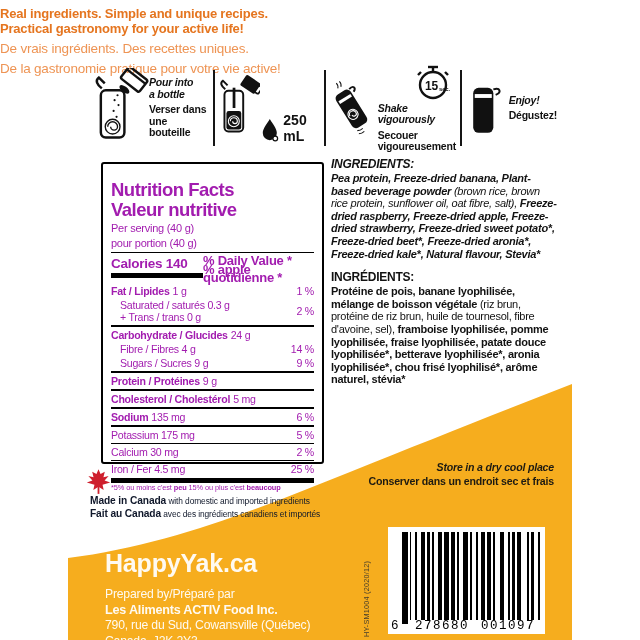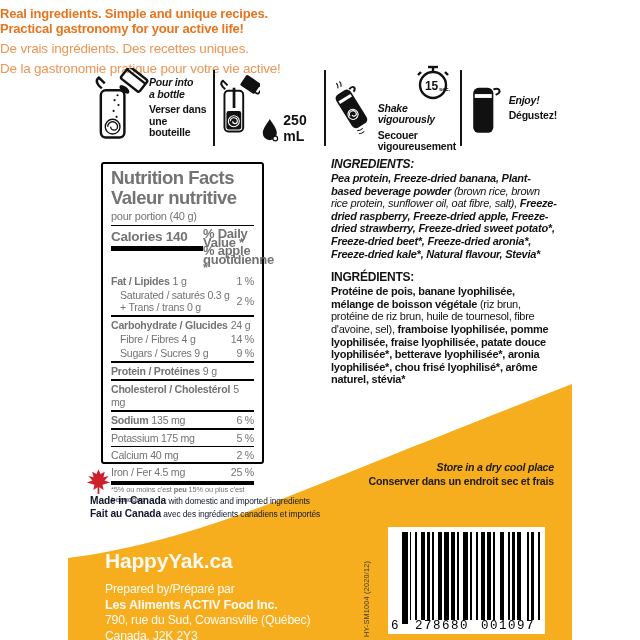--- a/index.html
+++ b/index.html
@@ -14,23 +14,23 @@
   
   .steps{position:absolute;top:64px;left:0;width:544px;height:88px;z-index:2;}
   .vdiv{position:absolute;top:6px;width:2px;height:76px;background:#151515;}
   .step{position:absolute;top:0;height:88px;display:flex;align-items:center;}
   .stext{font-size:10.5px;line-height:11.5px;color:#111;letter-spacing:-0.2px;}
   .stext .it{font-style:italic;font-weight:bold;}
   .stext .bd{font-weight:bold;}
   .stext .gap{height:4px;}
   .amt{font-weight:bold;font-size:14px;color:#111;margin:0 0 8px 3px;align-self:flex-end;}
   
-  .nfb{position:absolute;left:101px;top:162px;width:163px;height:302px;border:2px solid #000;
-       border-radius:3px;background:#fff;box-sizing:border-box;padding:4px 8px 0 8px;z-index:2;
-       color:#737373;letter-spacing:-0.25px;}
+  .nfb{position:absolute;left:101px;top:162px;width:223px;height:302px;border:2px solid #000;
+       border-radius:3px;background:#fff;box-sizing:border-box;padding:16px 8px 0 8px;z-index:2;
+       color:#a21caf;letter-spacing:-0.25px;}
   .nfb .t{font-size:18.5px;font-weight:bold;line-height:20px;letter-spacing:-0.5px;}
   .nfb .serv{font-size:11px;line-height:13px;margin-top:2px;}
   .rule{border-top:1.5px solid #000;margin-top:2px;}
   .calrow{display:flex;justify-content:space-between;align-items:flex-start;padding-top:3px;}
   .cal{font-size:13.5px;font-weight:bold;}
   .dv{font-size:13px;font-weight:bold;text-align:left;line-height:8.6px;padding-top:1px;}
   .calbar{width:92px;height:4.5px;background:#000;margin-top:2px;}
   .nrow{display:flex;justify-content:space-between;font-size:10.6px;line-height:12.5px;padding:2px 0 1.5px 0;}
   .nrow .nv{font-weight:normal;white-space:nowrap;}
   .nrow .ind{padding-left:9px;display:block;}
@@ -54,21 +54,21 @@
   
   .origin{position:absolute;left:85px;top:466px;display:flex;z-index:2;color:#0f172a;flex-direction:column;}
   .origin .leaf{width:27px;height:27px;margin-top:2px;}
   .origin .otxt{margin-left:5px;font-size:8.4px;line-height:12.5px;letter-spacing:-0.1px;}
   .origin .ob{font-weight:bold;font-size:10.2px;}
   .storage{position:absolute;left:330px;top:461px;width:224px;text-align:right;z-index:2;
            color:#1d1a12;font-weight:bold;font-size:10.6px;line-height:13.5px;letter-spacing:-0.2px;}
   .storage .l1{font-style:italic;}
   
   .footer{position:absolute;left:105px;top:549px;z-index:2;color:rgba(255,255,255,0.94);letter-spacing:-0.2px;}
-  .footer .site{font-size:21px;font-weight:bold;}
+  .footer .site{font-size:25px;font-weight:bold;}
   .footer .prep{margin-top:9px;font-size:12.2px;line-height:15.5px;}
   .footer .comp{font-weight:bold;font-size:12.6px;line-height:15.5px;}
   .footer .addr{font-size:12.2px;line-height:15.5px;}
   
   .bcbox{position:absolute;left:388px;top:527px;width:157px;height:107px;background:#fff;z-index:2;}
   .bars{position:absolute;left:14px;right:5px;top:5px;bottom:10px;display:flex;}
   .bars div{height:100%;}
   .bars .b{background:#000;}
   .bars .s{background:#fff;}
   .bcd{position:absolute;bottom:1px;font-family:"Liberation Mono",monospace;font-size:12.5px;color:#000;
@@ -201,20 +201,21 @@
         <div class="it">Enjoy!</div>
         <div class="gap"></div>
         <div class="bd">Dégustez!</div>
       </div>
     </div>
   </div>
 
   <div class="nfb">
     <div class="t">Nutrition Facts</div>
     <div class="t">Valeur nutritive</div>
+    <div class="serv">Per serving (40 g)</div>
     <div class="serv">pour portion (40 g)</div>
     <div class="rule"></div>
     <div class="calrow">
       <div>
         <div class="cal">Calories 140</div>
         <div class="calbar"></div>
       </div>
       <div class="dv">
         <div>% Daily Value *</div>
         <div>% apple quotidienne *</div>
@@ -258,21 +259,21 @@
     </div>
     <div class="nrow grp">
       <div class="nl"><b>Sodium</b><span class="amtsp">135 mg</span></div>
       <div class="nv">6 %</div>
     </div>
     <div class="nrow grp">
       <div class="nl"><span>Potassium 175 mg</span></div>
       <div class="nv">5 %</div>
     </div>
     <div class="nrow thin">
-      <div class="nl"><span>Calcium 40 mg</span></div>
+      <div class="nl"><span>Calcium 30 mg</span></div>
       <div class="nv">2 %</div>
     </div>
     <div class="nrow thin">
       <div class="nl"><span>Iron / Fer 4.5 mg</span></div>
       <div class="nv">25 %</div>
     </div>
     <div class="ironbar"></div>
     <div class="foot" style="margin-top:0"><span>*5% ou moins c'est </span><b>peu</b><span>  15% ou plus c'est </span><b>beaucoup</b></div>
   </div>
 

